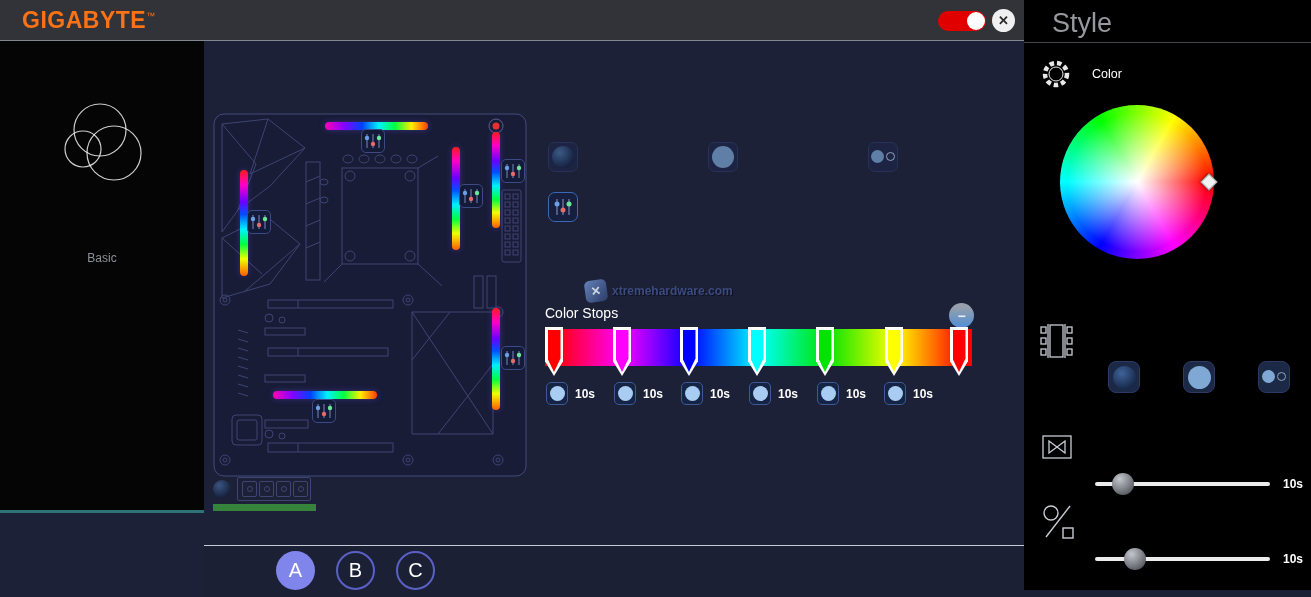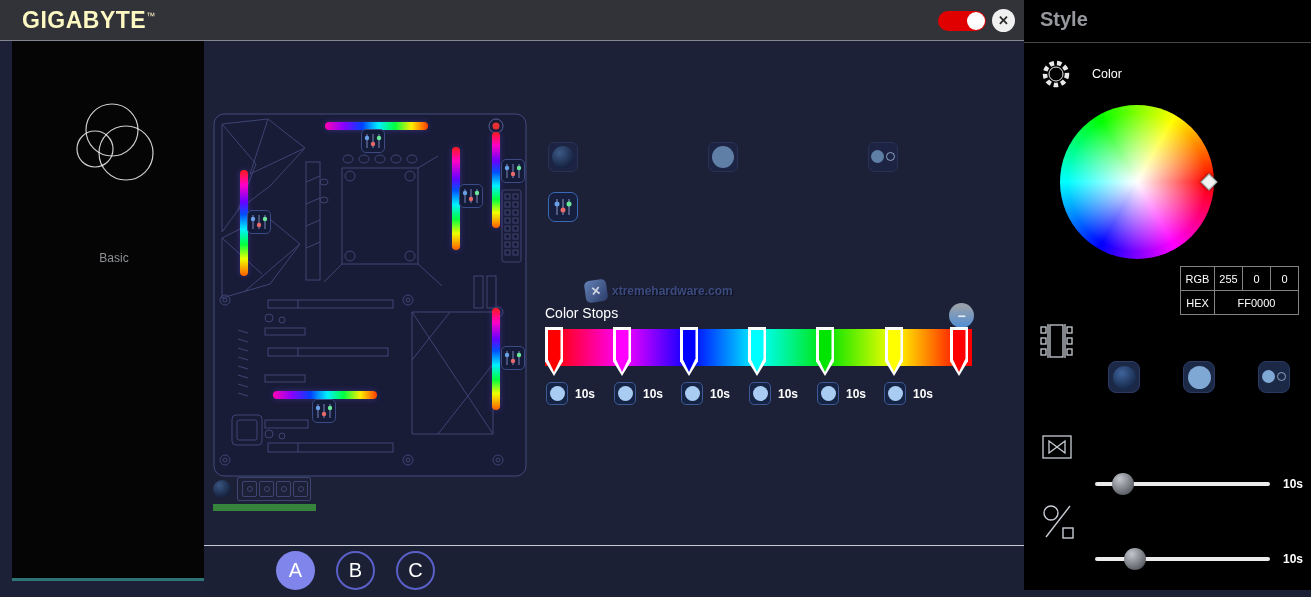--- a/index.html
+++ b/index.html
@@ -1,28 +1,28 @@
 <!DOCTYPE html>
 <html><head>
 <meta charset="utf-8">
 <style>
   *{margin:0;padding:0;box-sizing:border-box}
   html,body{background:#000;font-family:"Liberation Sans",sans-serif}
   #app{position:relative;width:1311px;height:597px;background:#1d2137;overflow:hidden}
 
   
   .topbar{position:absolute;left:0;top:0;width:1024px;height:41px;background:#313339;border-bottom:1px solid #82868f}
-  .brand{position:absolute;left:22px;top:7px;color:#fef9c3;font-size:23px;font-weight:800;letter-spacing:.5px}
+  .brand{position:absolute;left:22px;top:7px;color:#f97316;font-size:23px;font-weight:800;letter-spacing:.5px}
   .brand sup{font-size:9px;font-weight:400;vertical-align:super}
   .toggle{position:absolute;left:938px;top:11px;width:48px;height:20px;border-radius:10px;background:#e00000;cursor:pointer}
   .toggle .knob{position:absolute;right:1px;top:1px;width:18px;height:18px;border-radius:50%;background:#fff}
   .close-btn{position:absolute;left:992px;top:9px;width:23px;height:23px;border-radius:50%;background:#f0f0f0;color:#2a2a2a;display:flex;align-items:center;justify-content:center;font-size:13px;font-weight:bold;cursor:pointer}
 
   
-  .sidebar{position:absolute;left:12px;top:41px;width:204px;height:540px;background:#050505}
+  .sidebar{position:absolute;left:0;top:41px;width:204px;height:472px;background:#050505}
   .side-item{position:absolute;left:0;width:204px;cursor:pointer}
   .side-basic{top:0;height:276px;background:#050505}
   .side-adv{top:276px;height:277px;background:linear-gradient(180deg,#2795f5 0%,#5e7da8 30%,#9c7058 46%,#e2590e 64%,#f08d13 84%,#f8a81e 100%)}
   .side-label{position:absolute;width:100%;text-align:center;font-size:12px}
   .side-basic .side-label{top:210px;color:#8e9196}
   .side-adv .side-label{top:212px;color:#fff;font-weight:bold}
   .side-icon{position:absolute;left:57px;top:58px}
   .side-teal{position:absolute;left:0;bottom:0;width:204px;height:3px;background:#2e7376}
 
   
@@ -77,21 +77,21 @@
   .dur .lab{color:#fff;font-size:12px;font-weight:bold}
 
   .bottombar{position:absolute;left:0px;top:504px;width:820px;height:52px;background:#1c2034;border-top:1px solid #c6cad3}
   .profile{position:absolute;top:5px;width:39px;height:39px;border-radius:50%;color:#fff;font-size:20px;display:flex;align-items:center;justify-content:center;cursor:pointer}
   .profile.active{background:#7f85ea}
   .profile.idle{border:2px solid #5a60c8}
   #profA{left:72px}#profB{left:132px}#profC{left:192px}
 
   
   .panel{position:absolute;left:1024px;top:0;width:287px;height:597px;background:#000}
-  .panel-title{position:absolute;left:16px;top:8px;font-size:20px;color:#97999e;font-weight:700}
+  .panel-title{position:absolute;left:28px;top:8px;font-size:27px;color:#97999e;font-weight:400}
   .panel-divider{position:absolute;left:0;top:42px;width:287px;height:1px;background:#46474c}
   .color-label{position:absolute;left:68px;top:67px;color:#fff;font-size:12.5px}
   .ring-icon{position:absolute;left:17px;top:59px}
   .wheel{position:absolute;left:36px;top:105px;width:154px;height:154px;border-radius:50%;cursor:pointer;
     background:radial-gradient(circle,#fff 0%,rgba(255,255,255,.9) 7%,rgba(255,255,255,0) 64%),
     conic-gradient(from 90deg,#f00 0%,#f0f 16.6%,#00f 33.3%,#0ff 50%,#0f0 66.6%,#ff0 83.3%,#f00 100%)}
   .wheel-marker{position:absolute;left:179px;top:176px;width:12px;height:12px;background:#f2f2f2;border:1px solid #9aa;transform:rotate(45deg);box-shadow:0 0 3px rgba(0,0,0,.8);cursor:pointer}
   .valtable{position:absolute;left:156px;top:266px;border-collapse:collapse}
   .valtable td{border:1px solid #838383;color:#fff;font-size:11px;text-align:center;height:24px;padding:0 2px}
   .td-lab{width:34px}.td-num{width:28px}.td-hex{width:84px}
@@ -429,34 +429,20 @@
 
     <svg class="ring-icon" width="30" height="30" viewBox="0 0 30 30">
       <circle cx="15" cy="15" r="11" fill="none" stroke="#e8e8e8" stroke-width="4.5" stroke-dasharray="4.5 3"></circle>
       <circle cx="15" cy="15" r="7" fill="none" stroke="#e8e8e8" stroke-width="1"></circle>
     </svg>
     <div class="color-label">Color</div>
 
     <div class="wheel"></div>
     <div class="wheel-marker"></div>
 
-    <table class="valtable">
-      <tbody>
-          <tr>
-        <td class="td-lab">RGB</td>
-        <td class="td-num">255</td>
-        <td class="td-num">0</td>
-        <td class="td-num">0</td>
-      </tr>
-      <tr>
-        <td class="td-lab">HEX</td>
-        <td class="td-hex" colspan="3">FF0000</td>
-      </tr>
-    </tbody>
-      </table>
 
     <svg class="film-icon" width="36" height="38" viewBox="0 0 36 38">
       <g fill="none" stroke="#c8ccd4" stroke-width="1.3">
         <line x1="10" y1="2" x2="10" y2="36"></line>
           <line x1="27" y1="2" x2="27" y2="36"></line>
         <rect x="12" y="3" width="13" height="32"></rect>
         <rect x="3" y="5" width="5" height="6"></rect>
           <rect x="3" y="16" width="5" height="6"></rect>
           <rect x="3" y="27" width="5" height="6"></rect>
         <rect x="29" y="5" width="5" height="6"></rect>

